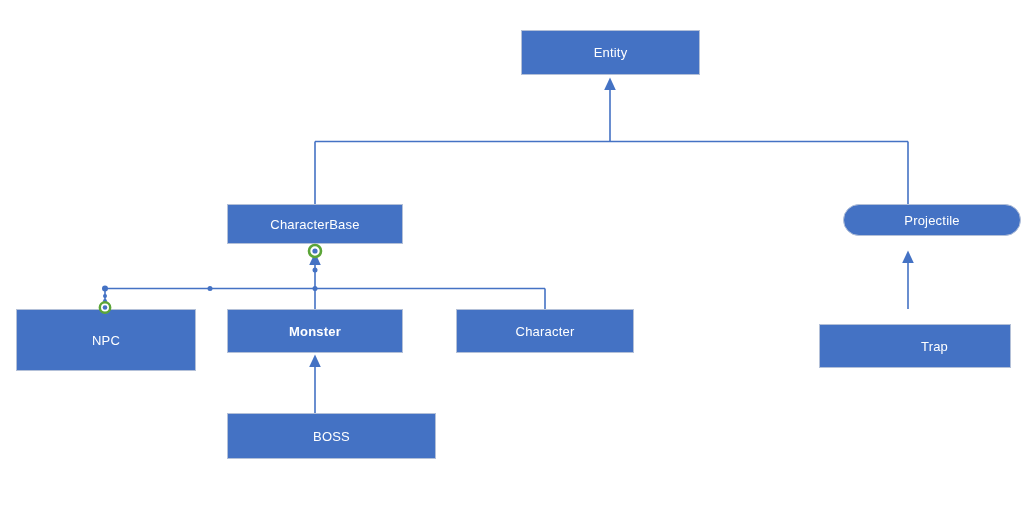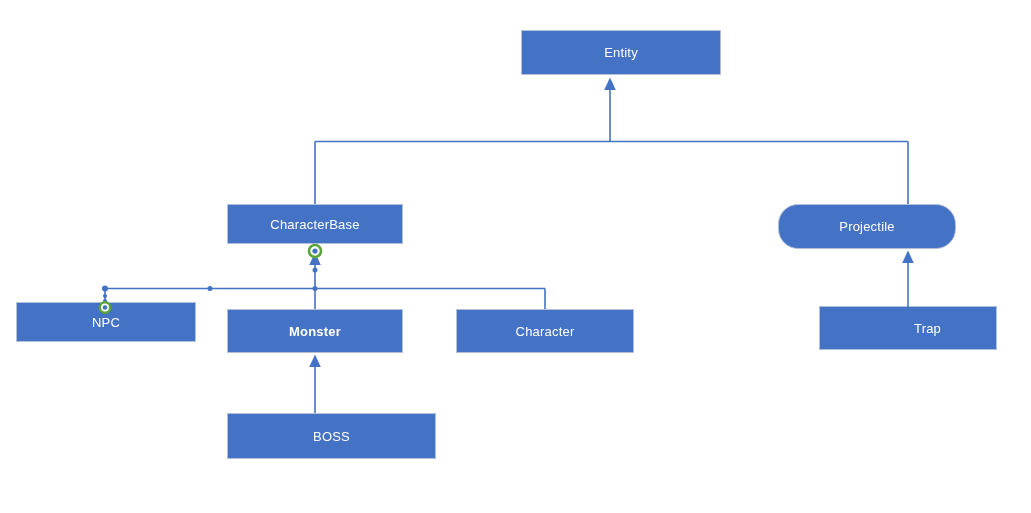--- a/index.html
+++ b/index.html
@@ -31,28 +31,28 @@
   }
   .node span { pointer-events: none; }
   .connector-layer {
     position: absolute;
     left: 0;
     top: 0;
     width: 1031px;
     height: 513px;
   }
   
-  .n-entity        { left: 521px; top: 30px;  width: 200px; height: 45px; }
+  .n-entity        { left: 521px; top: 30px;  width: 179px; height: 45px; }
   .n-characterbase { left: 227px; top: 204px; width: 176px; height: 40px; }
-  .n-projectile    { left: 778px; top: 204px; width: 178px; height: 45px; border-radius: 20px; }
-  .n-npc           { left: 16px;  top: 302px; width: 180px; height: 40px; }
+  .n-projectile    { left: 843px; top: 204px; width: 178px; height: 32px; border-radius: 20px; }
+  .n-npc           { left: 16px;  top: 309px; width: 180px; height: 62px; }
   .n-monster       { left: 227px; top: 309px; width: 176px; height: 44px; font-weight: bold; }
   .n-character     { left: 456px; top: 309px; width: 178px; height: 44px; }
   .n-boss          { left: 227px; top: 413px; width: 209px; height: 46px; }
-  .n-trap          { left: 819px; top: 306px; width: 178px; height: 44px; padding-left: 39px; }
+  .n-trap          { left: 819px; top: 324px; width: 192px; height: 44px; padding-left: 39px; }
 </style>
 </head>
 <body>
 
 <div class="canvas">
 
   <div class="node n-entity">
     <span>Entity</span>
   </div>
   <div class="node n-characterbase">

